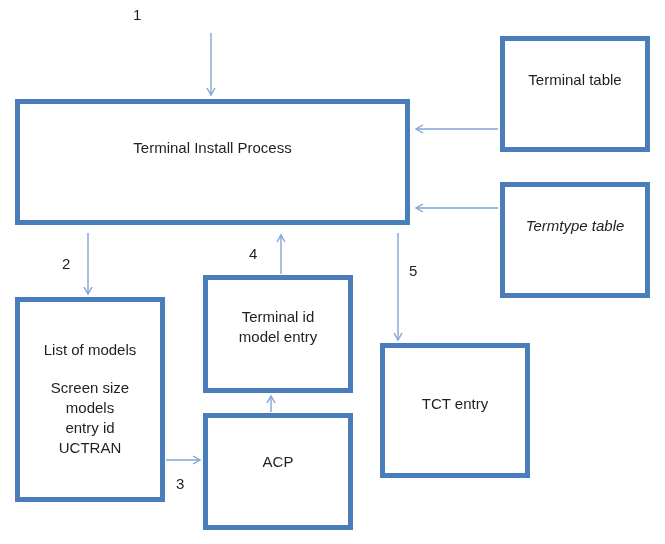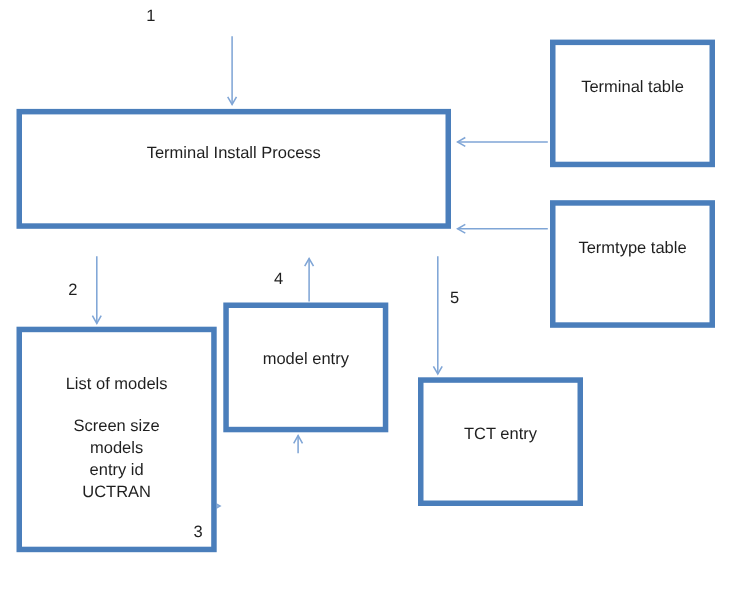--- a/index.html
+++ b/index.html
@@ -26,27 +26,27 @@
     box-sizing:border-box;
     border:5px solid var(--border-color);
     background:#fff;
     display:flex;
     flex-direction:column;
     align-items:center;
     justify-content:center;
     text-align:center;
     line-height:20px;
   }
-  .box-install  {left:15px;  top:99px;  width:395px; height:109px; padding-bottom:28px;}
+  .box-install  {left:15px;  top:99px;  width:395px; height:126px; padding-bottom:28px;}
   .box-terminal-table {left:500px; top:36px;  width:150px; height:116px; padding-bottom:28px;}
-  .box-termtype-table {left:500px; top:182px; width:150px; height:116px; padding-bottom:28px;}
-  .box-list-models    {left:15px;  top:297px; width:182px; height:205px; justify-content:flex-start; padding-top:38px;}
+  .box-termtype-table {left:500px; top:182px; width:150px; height:116px; padding-bottom:28px;font-style:italic;}
+  .box-list-models    {left:15px;  top:297px; width:150px; height:205px; justify-content:flex-start; padding-top:38px;}
   .box-terminal-id    {left:203px; top:275px; width:150px; height:118px; padding-bottom:14px;}
   .box-acp            {left:203px; top:413px; width:150px; height:117px; padding-bottom:20px;}
-  .box-tct            {left:380px; top:343px; width:150px; height:117px; padding-bottom:14px;}
+  .box-tct            {left:380px; top:343px; width:150px; height:135px; padding-bottom:14px;}
   .models-title{display:block;margin-bottom:18px;}
   .models-line{display:block;}
   .float-label{position:absolute;white-space:nowrap;}
   .top-label{left:133px;top:6px;display:flex;gap:22px;}
   .lbl-2{left:62px;  top:255px;}
   .lbl-3{left:176px; top:475px;}
   .lbl-4{left:249px; top:245px;}
   .lbl-5{left:409px; top:262px;}
 </style>
 </head>
@@ -88,23 +88,27 @@
 
   <div class="box box-list-models">
     <span class="models-title">List of models</span>
     <span class="models-line">Screen size</span>
     <span class="models-line">models</span>
     <span class="models-line">entry id</span>
     <span class="models-line">UCTRAN</span>
   </div>
 
   <div class="box box-terminal-id">
+    <span>Terminal id</span>
     <span>model entry</span>
   </div>
 
+  <div class="box box-acp">
+    <span>ACP</span>
+  </div>
 
   <div class="box box-tct">
     <span>TCT entry</span>
   </div>
 
   <div class="float-label lbl-2">2</div>
   <div class="float-label lbl-3">3</div>
   <div class="float-label lbl-4">4</div>
   <div class="float-label lbl-5">5</div>
 

